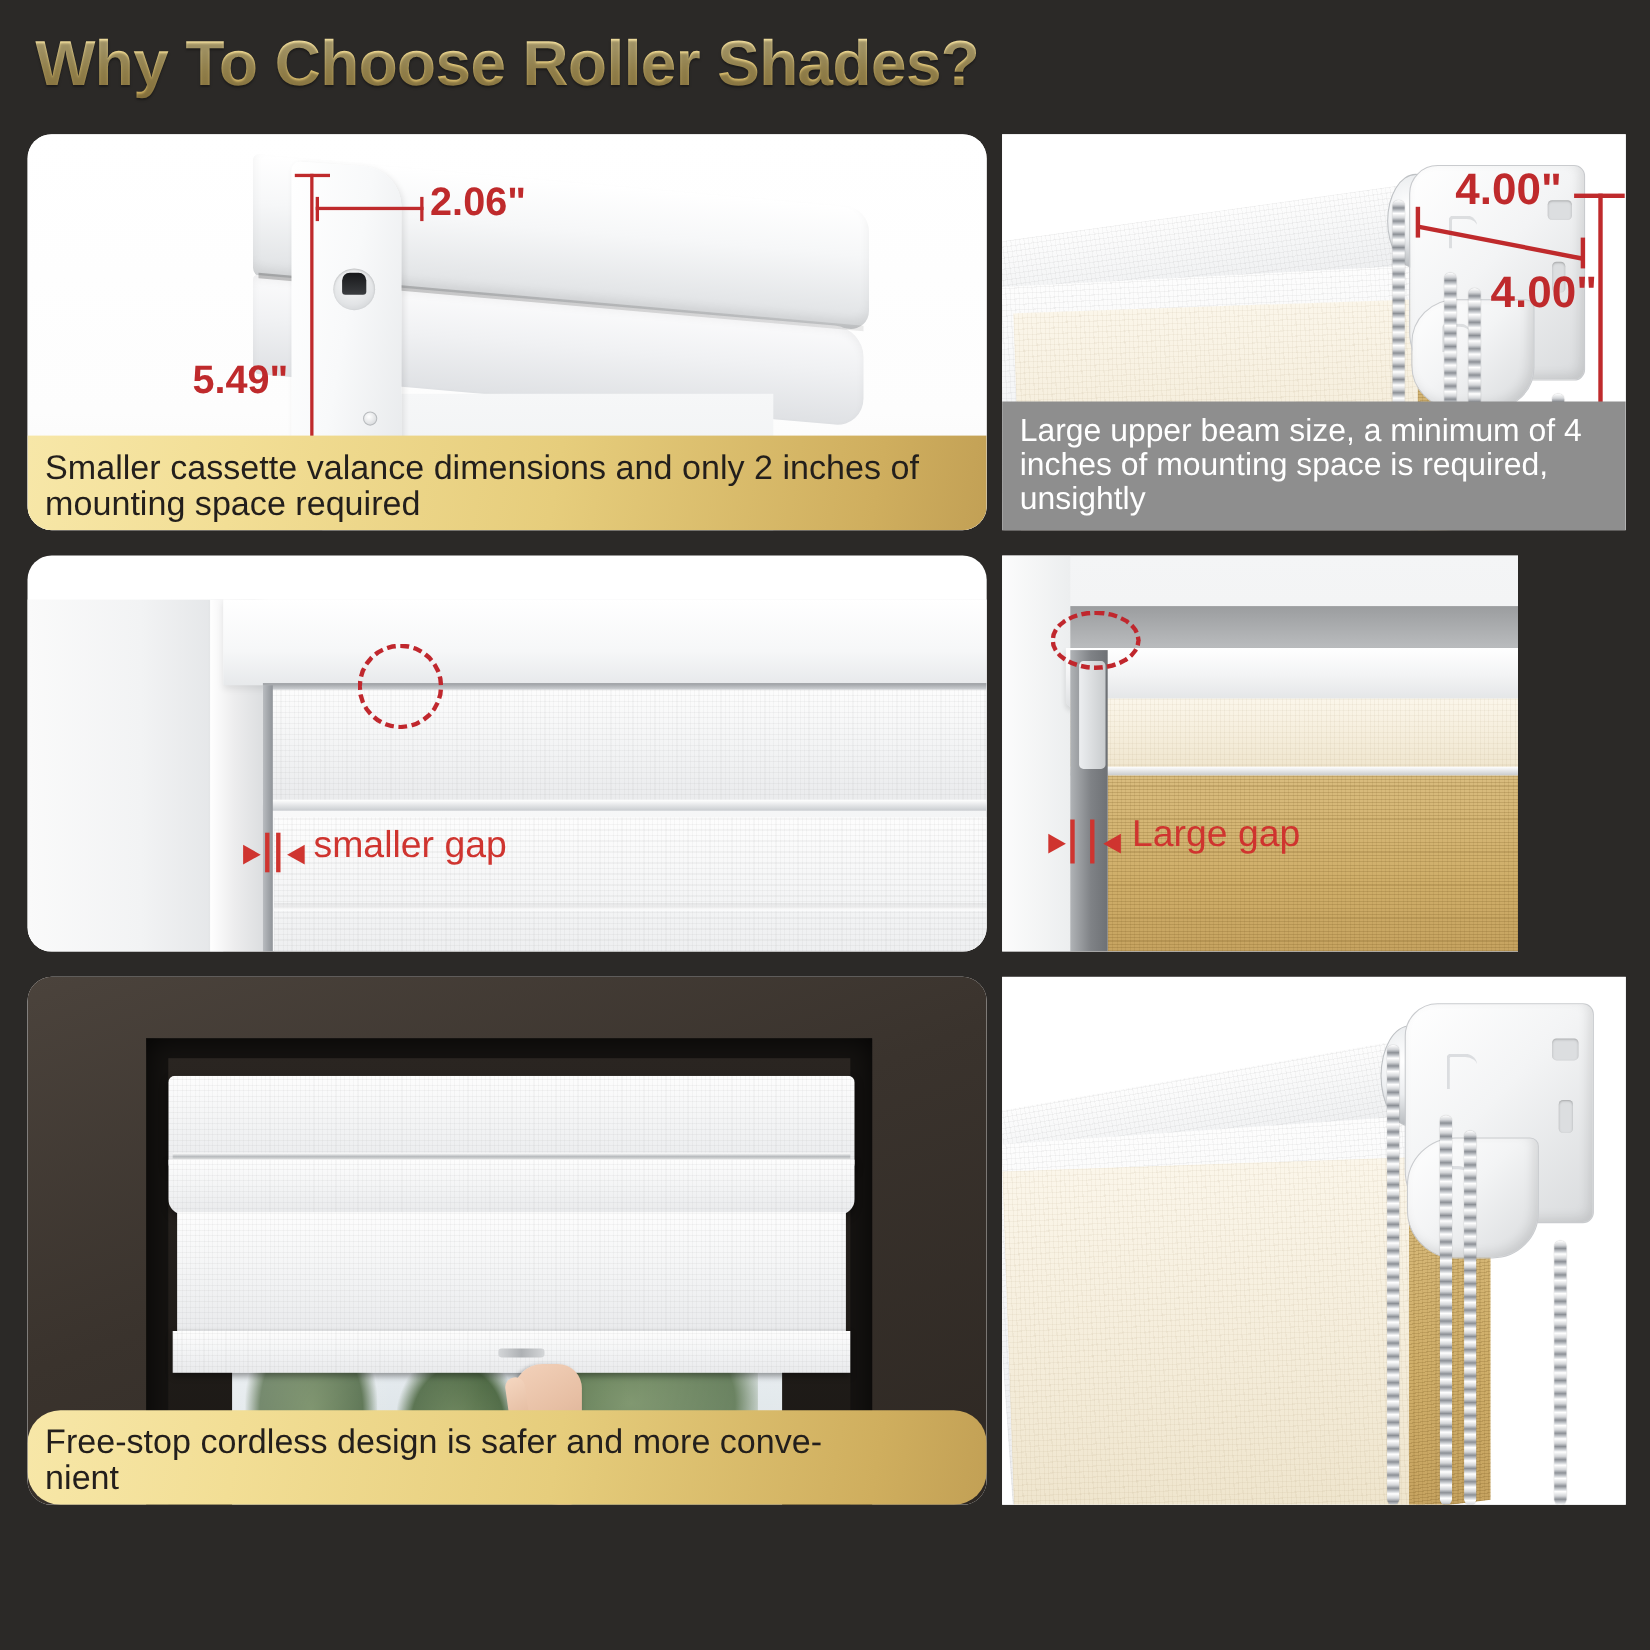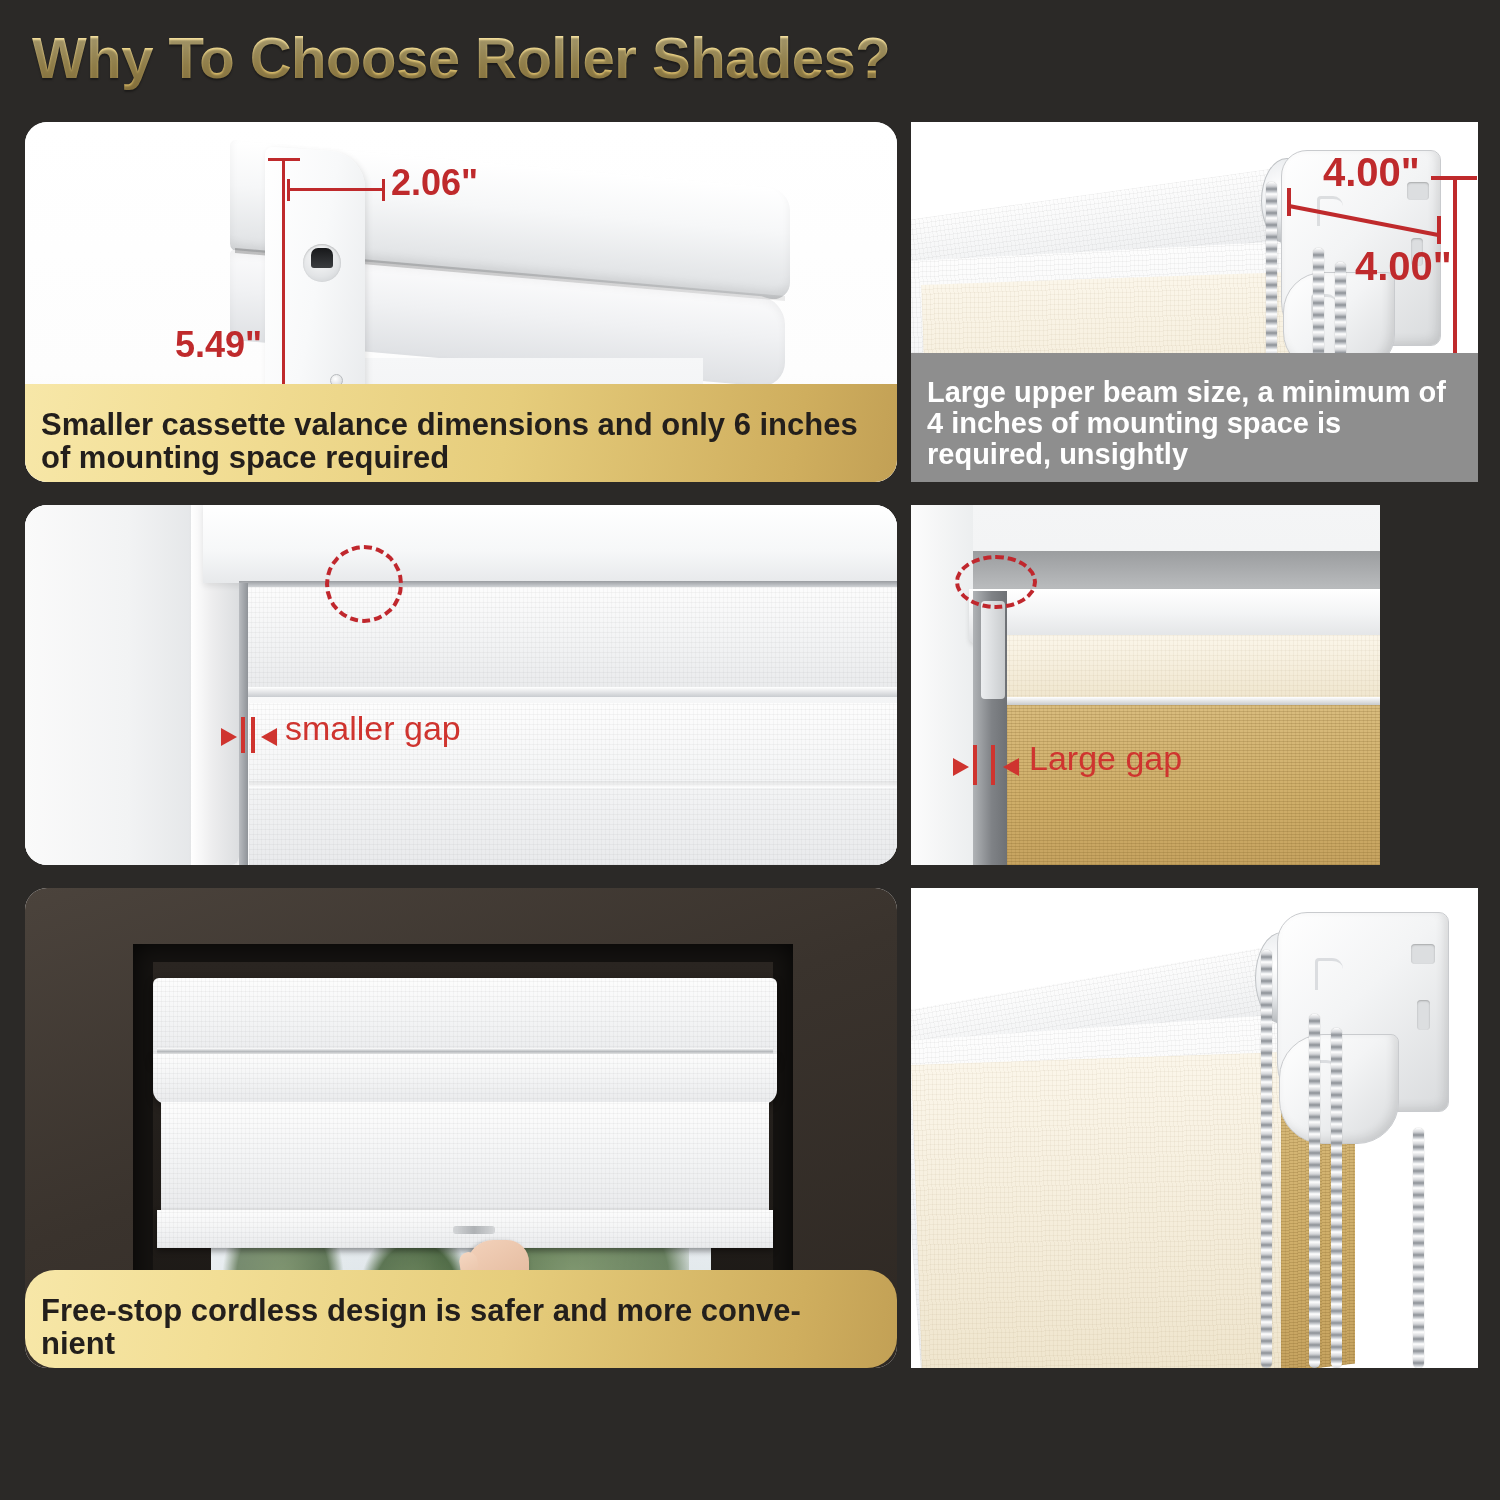--- a/index.html
+++ b/index.html
@@ -25,22 +25,22 @@
   
   .panel { position: absolute; overflow: hidden; background: #fff; }
   .panel.left  { border-radius: 22px; }
   .panel.right { border-radius: 0; }
 
   .photo { position: absolute; inset: 0; overflow: hidden; }
 
   
   .cap {
     position: absolute; left: 0; right: 0; bottom: 0;
-    padding: 24px 16px 8px 16px;
-    font-weight: bold; line-height: 1.07;
+    padding: 12px 16px 8px 16px;
+    font-weight: normal; line-height: 1.07;
   }
   .cap.gold {
     background: linear-gradient(100deg, #f7e7a8 0%, #f2de95 22%, #e6cd7c 55%, #cfae5e 88%, #c2a055 100%);
     color: #231f1c; font-size: 31px;
   }
   .cap.grey {
     background: #8e8e8e; color: #ffffff; font-size: 30px;
   }
 
   
@@ -146,21 +146,21 @@
       <div class="dimline" style="left:243px; top:36px; width:32px; height:3px;"></div>
       <div class="dimline" style="left:243px; top:296px; width:32px; height:3px;"></div>
       <div class="dimtxt" style="left:150px; top:202px; font-size:36px;">5.49"</div>
 
       <div class="dimline" style="left:262px; top:66px; width:98px; height:3px;"></div>
       <div class="dimline" style="left:262px; top:57px; width:3px; height:22px;"></div>
       <div class="dimline" style="left:357px; top:57px; width:3px; height:22px;"></div>
       <div class="dimtxt" style="left:366px; top:40px; font-size:36px;">2.06"</div>
     </div>
 
-    <div class="cap gold">Smaller cassette valance dimensions and only 6 inches of mounting space required</div>
+    <div class="cap gold">Smaller cassette valance dimensions and only 2 inches of mounting space required</div>
   </div>
 
   <div class="panel right" style="left:911px; top:122px; width:567px; height:360px;">
     <div class="photo" style="background:#ffffff;">
 
       <div class="fab-white" style="position:absolute; left:-10px; top:40px; width:420px; height:96px;
                   transform:rotate(-8deg); transform-origin:right center;
                   border-radius:6px; box-shadow:inset 0 -8px 12px rgba(0,0,0,0.08);"></div>
 
       <div class="fab-white" style="position:absolute; left:-10px; top:118px; width:410px; height:242px;
@@ -196,21 +196,21 @@
       <div class="dimline" style="left:542px; top:54px; width:4px; height:196px;"></div>
       <div class="dimline" style="left:520px; top:54px; width:46px; height:4px;"></div>
       <div class="dimline" style="left:490px; top:246px; width:76px; height:4px;"></div>
       <div class="dimtxt" style="left:444px; top:122px; font-size:40px;">4.00"</div>
     </div>
 
     <div class="cap grey" style="font-size:29px; padding-bottom:12px;">Large upper beam size, a minimum of 4 inches of mounting space is required, unsightly</div>
   </div>
 
   <div class="panel left" style="left:25px; top:505px; width:872px; height:360px;">
-    <div class="photo" style="background:linear-gradient(120deg,#fbfbfb 0%,#f3f4f5 100%);">
+    <div class="photo" style="background:linear-gradient(120deg,#fbfbfb 0%,#f3f4f5 100%);margin-top:40px;">
 
       <div style="position:absolute; left:0; top:0; width:178px; height:360px;
                   background:linear-gradient(90deg,#fafafa 0%,#f2f3f4 58%,#e3e5e7 100%);"></div>
       <div style="position:absolute; left:166px; top:0; width:48px; height:360px;
                   background:linear-gradient(90deg,#ffffff 0%,#ededee 45%,#dcdee0 100%);
                   border-radius:0 8px 8px 0; box-shadow:3px 0 6px rgba(0,0,0,0.08);"></div>
 
       <div style="position:absolute; left:178px; top:0; width:694px; height:78px;
                   background:linear-gradient(180deg,#ffffff 0%,#f6f7f8 60%,#e7e9eb 100%);
                   box-shadow:0 3px 6px rgba(0,0,0,0.08);"></div>

